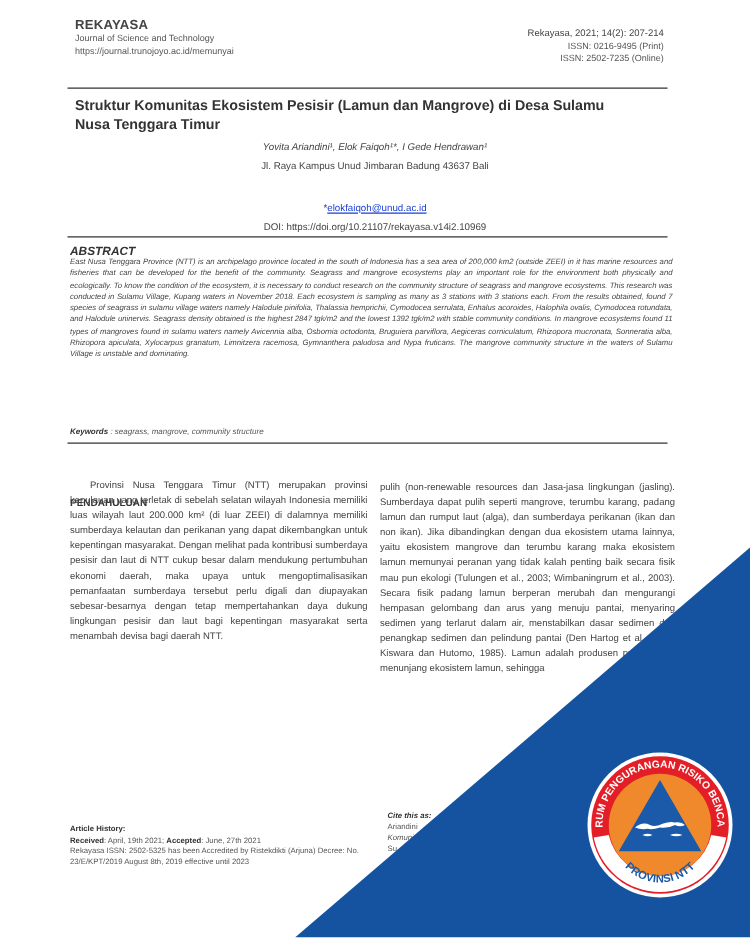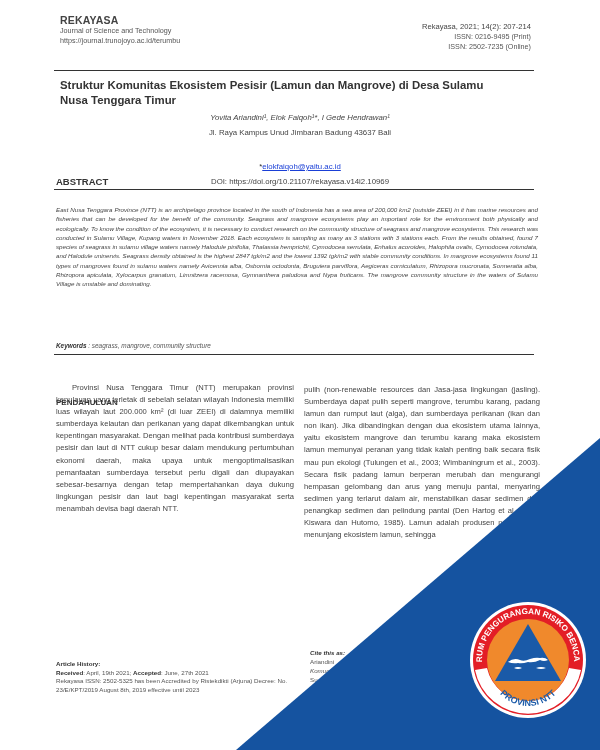--- a/index.html
+++ b/index.html
@@ -25,21 +25,21 @@
   
   .title { position: absolute; left: 60px; width: 480px; top: 78px; text-align: left;
     font-weight: bold; font-size: 11.4px; line-height: 15px; color: #333; }
   .authors { position: absolute; left: 60px; width: 480px; top: 113px; text-align: center; font-size: 7.8px; color: #444; font-style: italic; }
   .affil { position: absolute; left: 60px; width: 480px; top: 127px; text-align: center; font-size: 7.8px; line-height: 11.5px; color: #444; }
   .email { position: absolute; left: 60px; width: 480px; top: 162px; text-align: center; font-size: 7.8px; }
   .email a { color: #1a3fd6; text-decoration: underline; }
   .doi { position: absolute; left: 60px; width: 480px; top: 177px; text-align: center; font-size: 7.8px; color: #444; }
 
   
-  .abs-title { position: absolute; left: 56px; top: 176px; font-weight: bold; font-size: 9.5px; color: #333; }
+  .abs-title { position: absolute; left: 56px; top: 196px; font-weight: bold; font-style: italic; font-size: 9.5px; color: #333; }
   .abs-body { position: absolute; left: 56px; width: 482px; top: 205px; font-style: italic;
     font-size: 6.2px; line-height: 9.3px; color: #444; text-align: justify; }
   .keywords { position: absolute; left: 56px; top: 342px; font-size: 6.4px; font-style: italic; color: #555; }
   .keywords b { color: #333; }
 
   
   .sec-title { position: absolute; left: 56px; top: 371px; font-weight: bold; font-size: 8px; color: #333; margin-top: 27px; }
   .col { position: absolute; font-size: 7.6px; line-height: 12.1px; color: #444; text-align: justify; }
   .col.left { left: 56px; width: 238px; top: 382px; }
   .col.right { left: 304px; width: 236px; top: 384px; }
@@ -56,39 +56,39 @@
   .logo { position: absolute; left: 466px; top: 598px; width: 124px; height: 124px; }
 </style>
 </head>
 <body>
 
 <div class="page">
 
   <div class="hdr-left">
     <div class="journal-name">REKAYASA</div>
     <div class="journal-sub">Journal of Science and Technology</div>
-    <div class="journal-url">https://journal.trunojoyo.ac.id/terumbu</div>
+    <div class="journal-url">https://journal.trunojoyo.ac.id/memunyai</div>
   </div>
   <div class="hdr-right">
     <div class="cite">Rekayasa, 2021; 14(2): 207-214</div>
     <div>ISSN: 0216-9495 (Print)</div>
     <div>ISSN: 2502-7235 (Online)</div>
   </div>
   <div class="rule r1"></div>
 
   <div class="title">
     <div>Struktur Komunitas Ekosistem Pesisir (Lamun dan Mangrove) di Desa Sulamu</div>
     <div>Nusa Tenggara Timur</div>
   </div>
   <div class="authors">Yovita Ariandini¹, Elok Faiqoh¹*, I Gede Hendrawan¹</div>
   <div class="affil">
     <div>Jl. Raya Kampus Unud Jimbaran Badung 43637 Bali</div>
   </div>
   <div class="email">
-    <span>*</span><a>elokfaiqoh@yaitu.ac.id</a>
+    <span>*</span><a>elokfaiqoh@unud.ac.id</a>
   </div>
   <div class="doi">DOI: https://doi.org/10.21107/rekayasa.v14i2.10969</div>
   <div class="rule r2"></div>
 
   <div class="abs-title">ABSTRACT</div>
   <div class="abs-body">East Nusa Tenggara Province (NTT) is an archipelago province located in the south of Indonesia has a sea area of 200,000 km2 (outside ZEEI) in it has marine resources and fisheries that can be developed for the benefit of the community. Seagrass and mangrove ecosystems play an important role for the environment both physically and ecologically. To know the condition of the ecosystem, it is necessary to conduct research on the community structure of seagrass and mangrove ecosystems. This research was conducted in Sulamu Village, Kupang waters in November 2018. Each ecosystem is sampling as many as 3 stations with 3 stations each. From the results obtained, found 7 species of seagrass in sulamu village waters namely Halodule pinifolia, Thalassia hemprichii, Cymodocea serrulata, Enhalus acoroides, Halophila ovalis, Cymodocea rotundata, and Halodule uninervis. Seagrass density obtained is the highest 2847 tgk/m2 and the lowest 1392 tgk/m2 with stable community conditions. In mangrove ecosystems found 11 types of mangroves found in sulamu waters namely Avicennia alba, Osbornia octodonta, Bruguiera parviflora, Aegiceras corniculatum, Rhizopora mucronata, Sonneratia alba, Rhizopora apiculata, Xylocarpus granatum, Limnitzera racemosa, Gymnanthera paludosa and Nypa fruticans. The mangrove community structure in the waters of Sulamu Village is unstable and dominating.</div>
   <div class="keywords">
     <b>Keywords</b><span> : seagrass, mangrove, community structure</span>
   </div>
   <div class="rule r3"></div>

